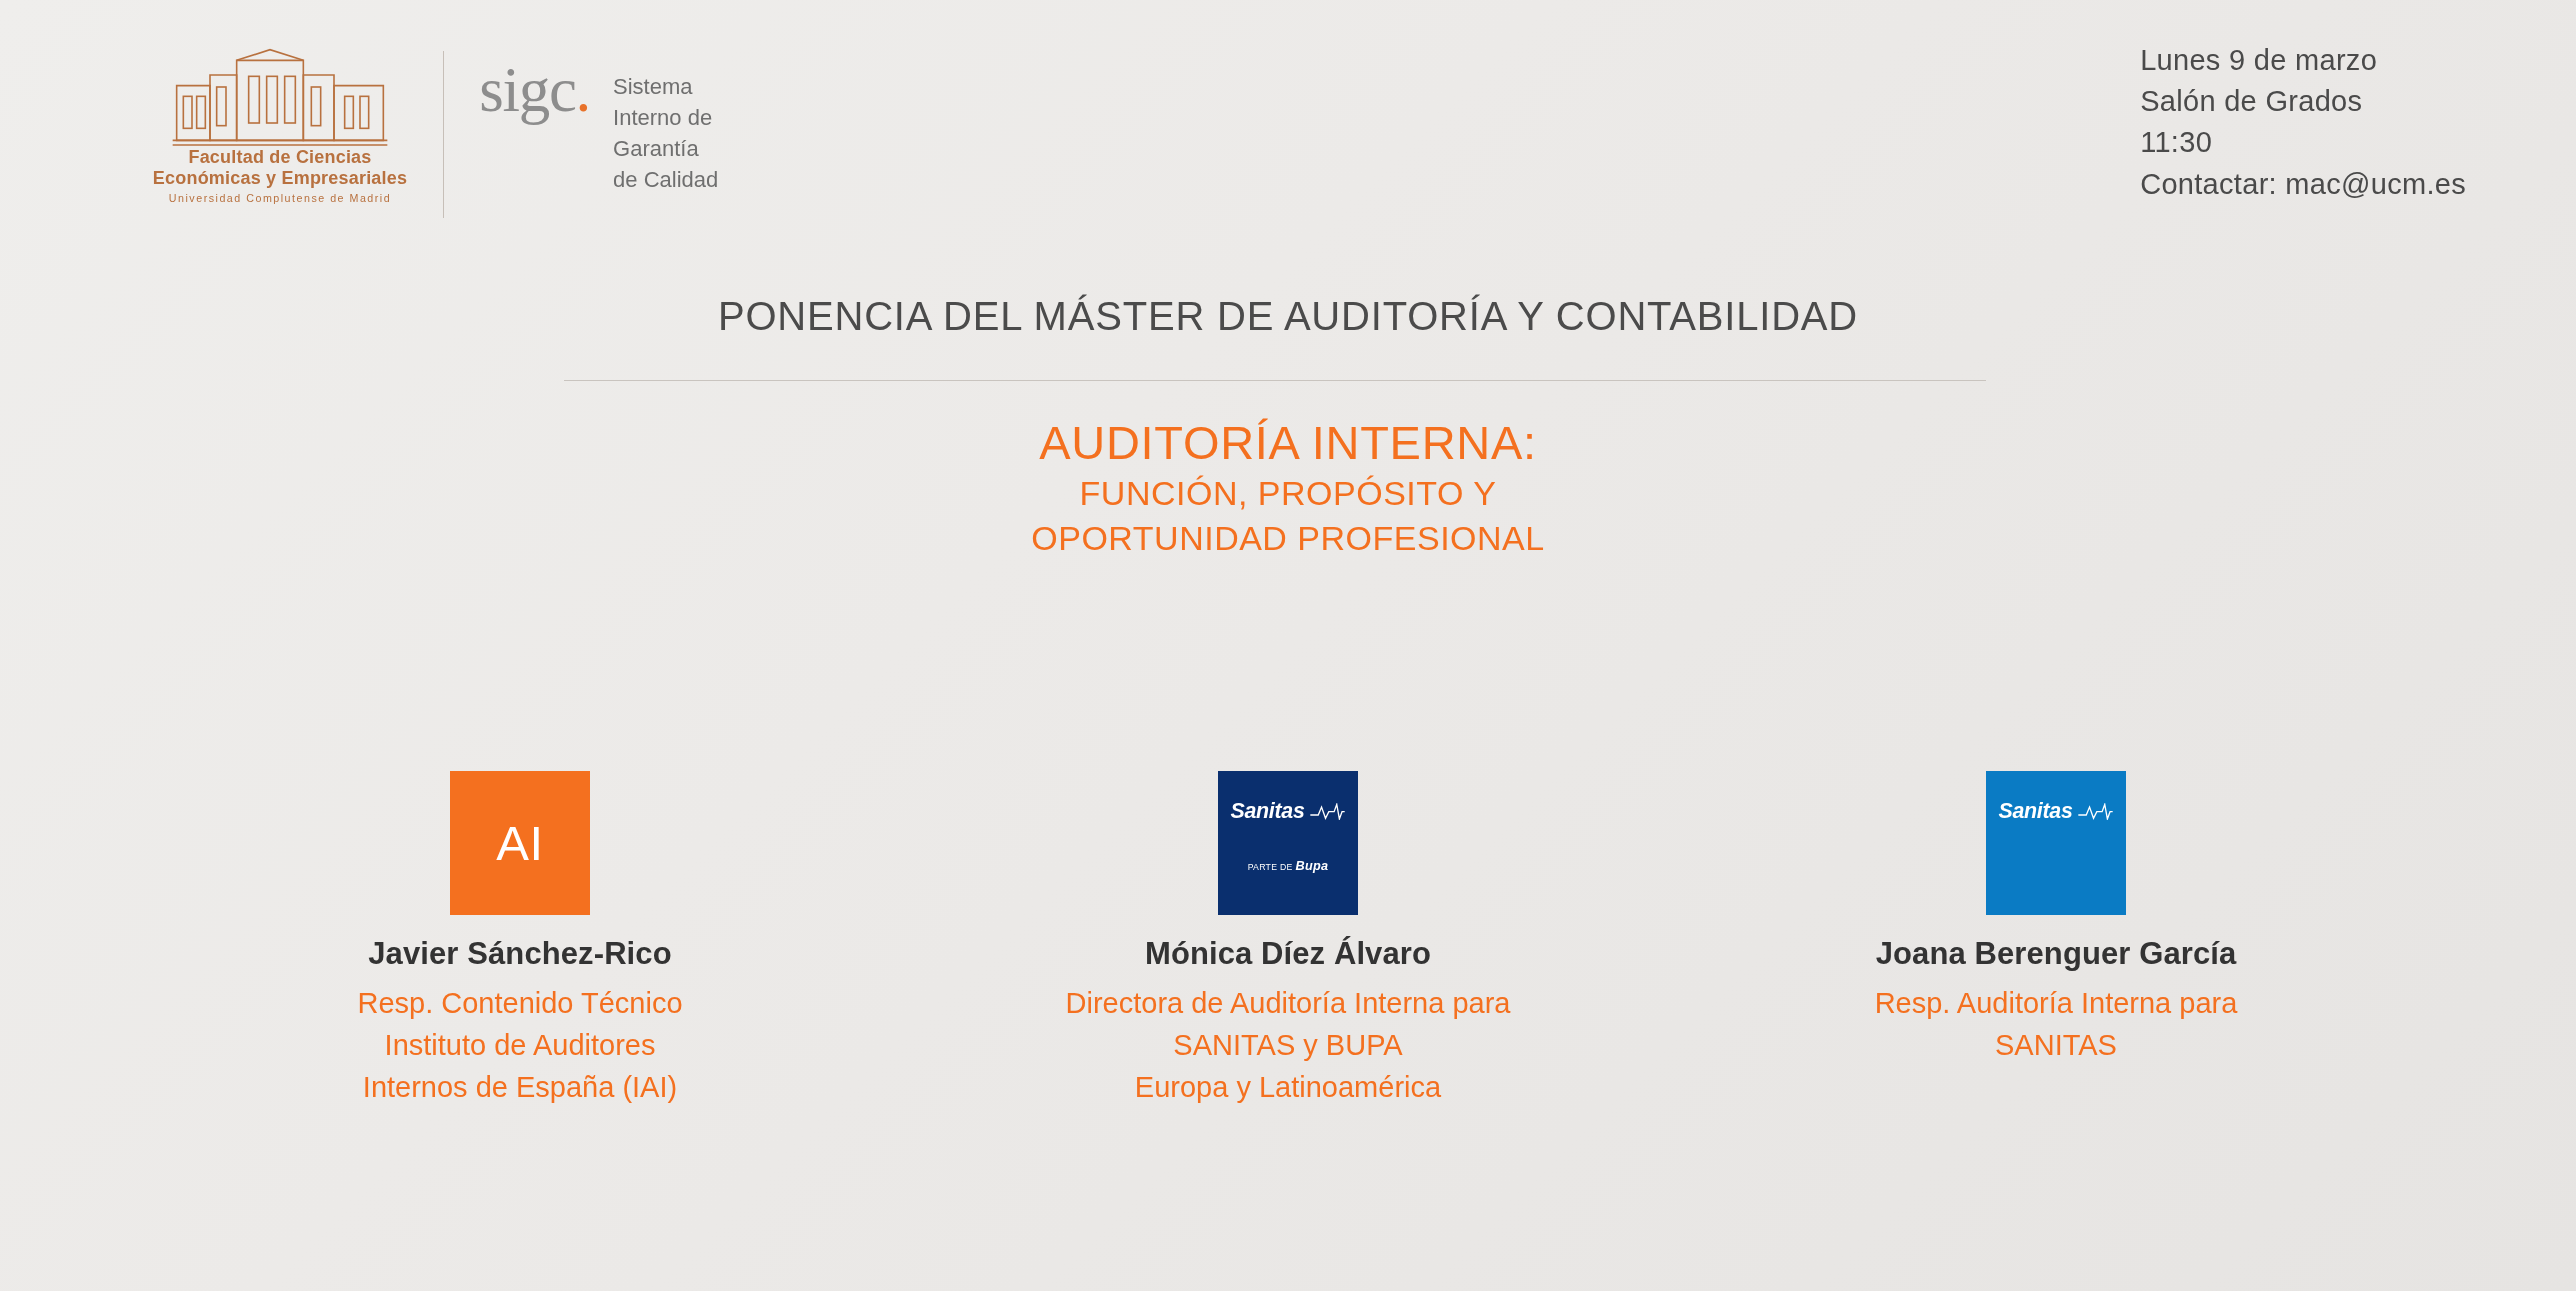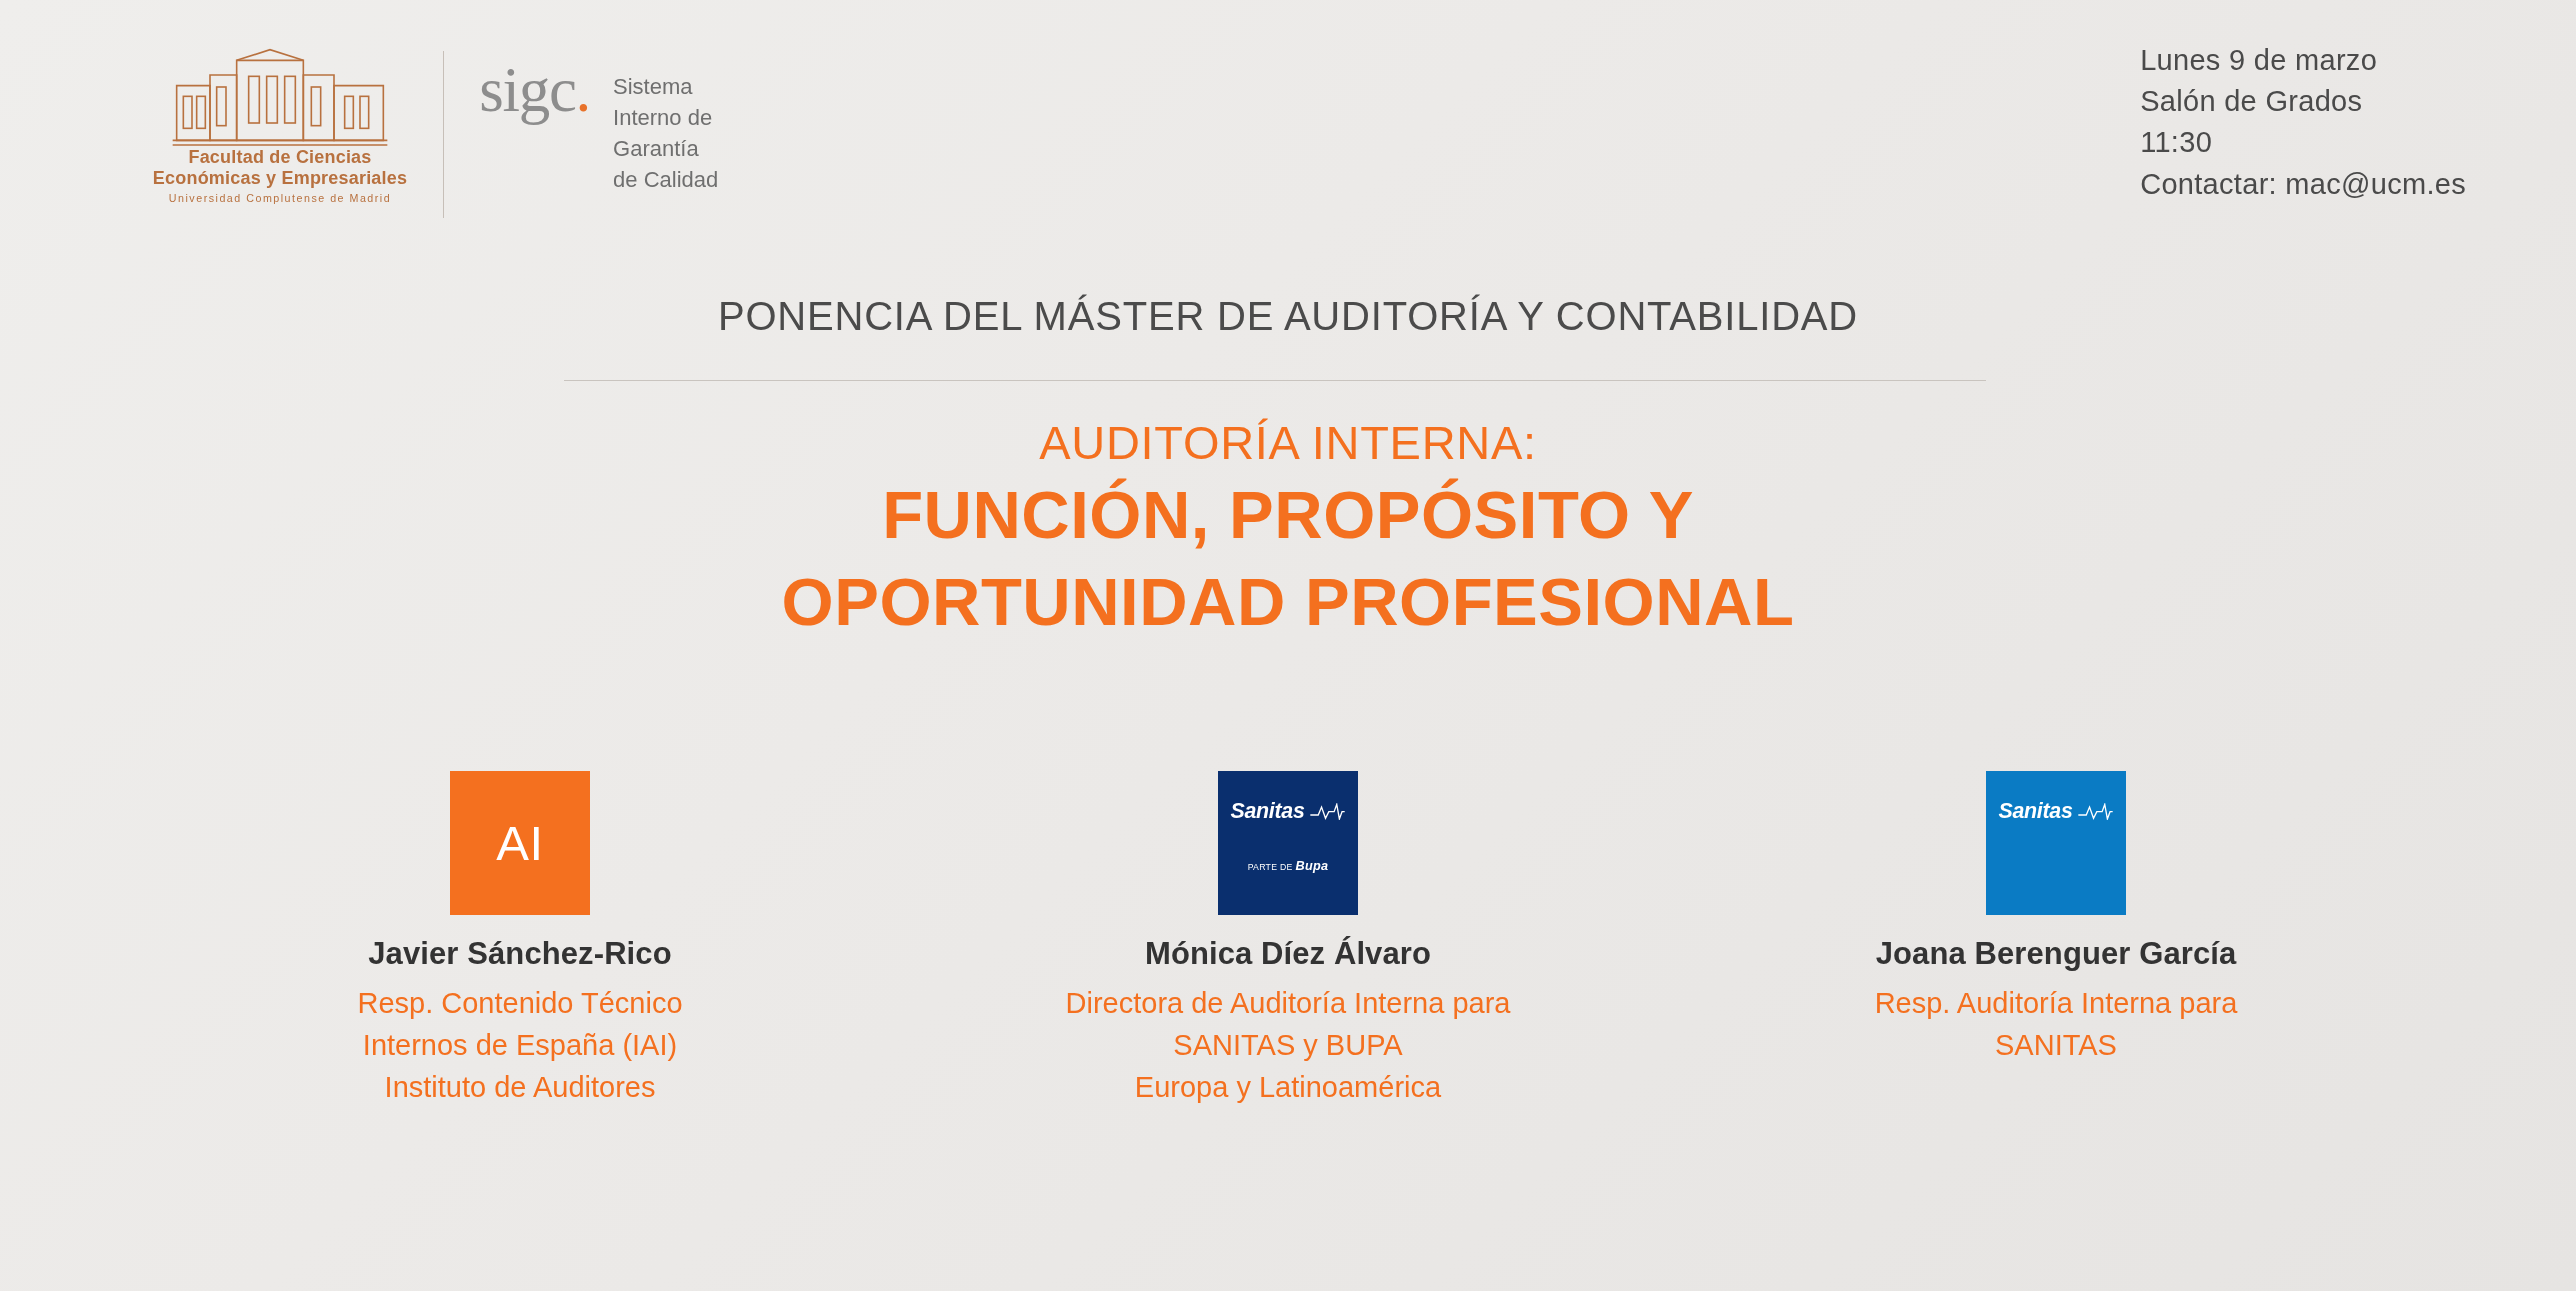--- a/index.html
+++ b/index.html
@@ -124,24 +124,23 @@
     text-align: center;
     color: #f4701f;
   }
   .main-title .l1 {
     font-size: 47px;
     letter-spacing: 0.7px;
     line-height: 1.22;
   }
   .main-title .l2,
   .main-title .l3 {
-    font-size: 67px;
+    font-size: 34px;
     letter-spacing: 0.5px;
     line-height: 1.3;
-    font-weight: bold;
   }
 
   
   .speakers {
     position: absolute;
     top: 771px;
     left: 0;
     right: 0;
     display: flex;
     justify-content: center;
@@ -292,22 +291,22 @@
 
   <div class="speakers">
 
     <div class="speaker">
       <div class="logo-box logo-iai">
         <span>AI</span>
       </div>
       <div class="sp-name">Javier Sánchez-Rico</div>
       <div class="sp-role">
         <div>Resp. Contenido Técnico</div>
+        <div>Instituto de Auditores</div>
         <div>Internos de España (IAI)</div>
-        <div>Instituto de Auditores</div>
       </div>
     </div>
 
     <div class="speaker">
       <div class="logo-box logo-sanitas-dark">
         <div class="sanitas-row">
           <span class="sanitas-word">Sanitas</span>
           <svg class="pulse" viewBox="0 0 56 26">
             <polyline points="2,18 14,18 19,6 25,23 30,13 38,13 42,2 46,24 50,13 54,13" fill="none" stroke="#ffffff" stroke-width="2"></polyline>
           </svg>

